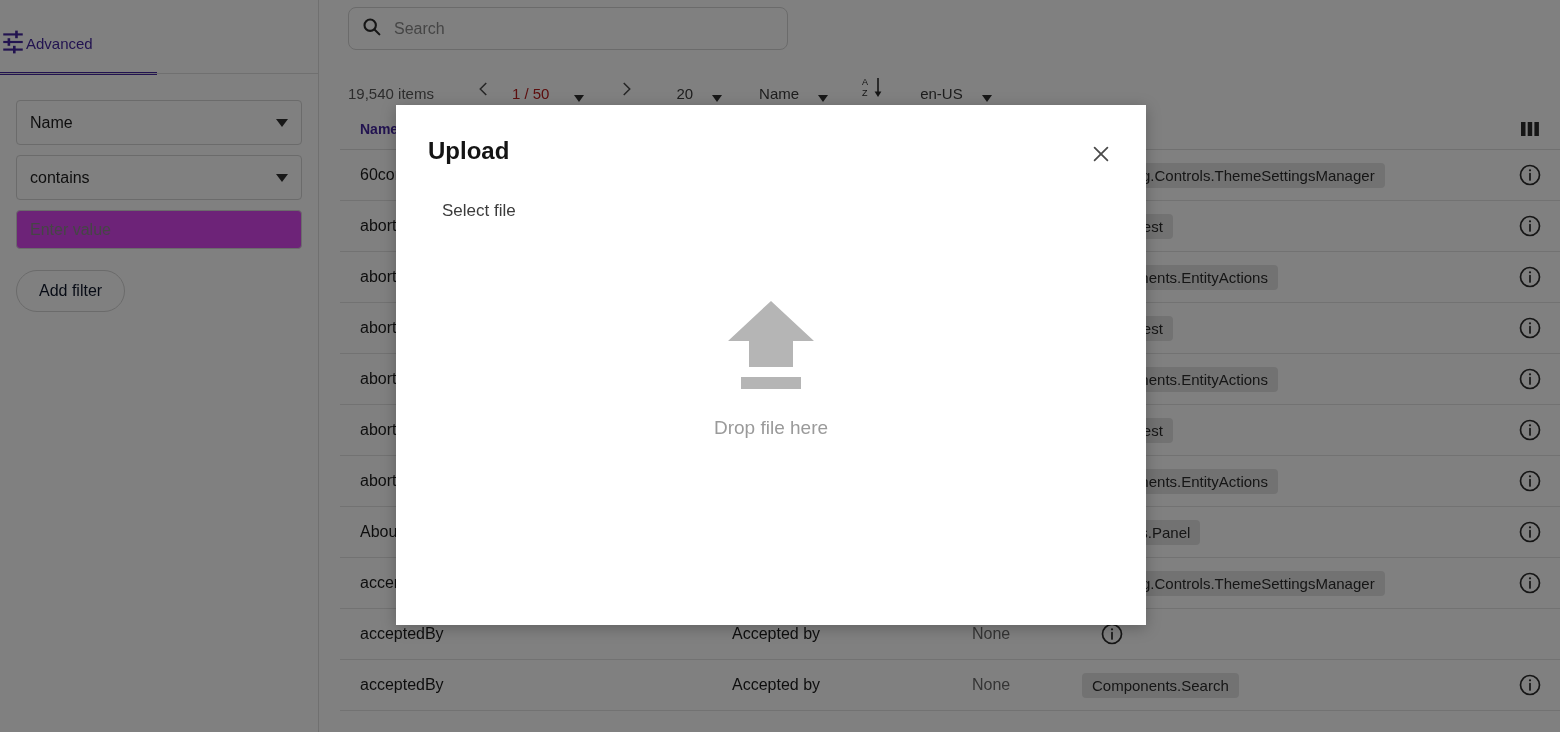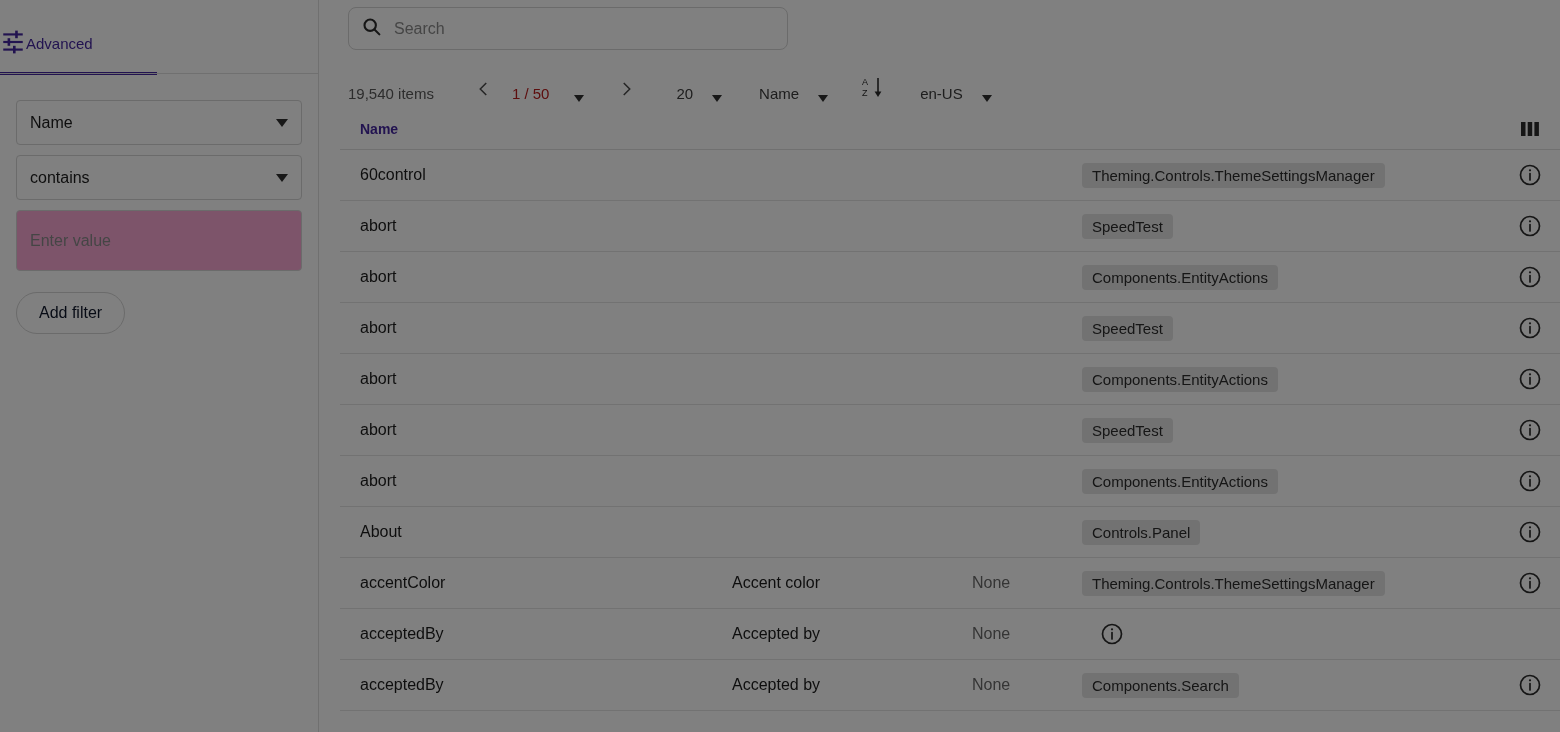--- a/index.html
+++ b/index.html
@@ -39,23 +39,23 @@
     position: relative; height: 45px; border: 1px solid #d5d5d5; border-radius: 4px;
     display: flex; align-items: center; padding: 0 36px 0 13px; margin-bottom: 10px;
     background: #fff; font-size: 16px; color: #1c1c1c; cursor: pointer;
   }
   .caret {
     position: absolute; right: 13px; top: 50%; transform: translateY(-50%);
     width: 0; height: 0; border-left: 6px solid transparent;
     border-right: 6px solid transparent; border-top: 8px solid #303030;
   }
   .value-input {
-    height: 61px; width: 100%; border: 1px solid #d5d5d5; border-radius: 4px;
+    height: 39px; width: 100%; border: 1px solid #d5d5d5; border-radius: 4px;
     padding: 0 13px; font-size: 16px; font-family: inherit; color: #1c1c1c;
-    background: #f9a8d4; outline: none;
+    background: #d946ef; outline: none;
   }
   .value-input::placeholder { color: #8a8a8a; }
   .add-filter {
     margin: 21px 0 0 0; height: 42px; padding: 0 22px;
     border: 1px solid #d5d5d5; border-radius: 21px; background: #fff;
     font-size: 16px; font-family: inherit; color: #0f172a; cursor: pointer;
   }
 
   
   .main { position: absolute; left: 320px; top: 0; right: 0; height: 732px; background: #fff; }
@@ -381,14 +381,37 @@
                 <circle cx="12" cy="7.3" r="1.1" fill="#2c2c2c" stroke="none"></circle>
               </svg>
             </div>
           </div>
         </div>
     </div>
   </div>
 
   <div class="overlay"></div>
 
+  <div class="modal">
+    <div class="modal-head">
+      <div class="modal-title">Upload</div>
+      <button class="modal-close">
+        <svg width="22" height="22" viewBox="0 0 24 24" fill="none" stroke="#4a4a4a" stroke-width="1.9" stroke-linecap="round">
+          <line x1="5" y1="5" x2="19" y2="19"></line>
+            <line x1="19" y1="5" x2="5" y2="19"></line>
+        </svg>
+      </button>
+    </div>
+    <div class="modal-body">
+      <div class="select-file-label">Select file</div>
+    </div>
+    <div class="dropzone">
+      <span class="up-icon">
+        <svg width="102" height="96" viewBox="0 0 102 96" fill="#b5b5b5">
+          <polygon points="51,6 94,46 73,46 73,72 29,72 29,46 8,46"></polygon>
+          <rect x="21" y="82" width="60" height="12"></rect>
+        </svg>
+      </span>
+      <div class="drop-text">Drop file here</div>
+    </div>
+  </div>
 
 </div>
 
 </body></html>

